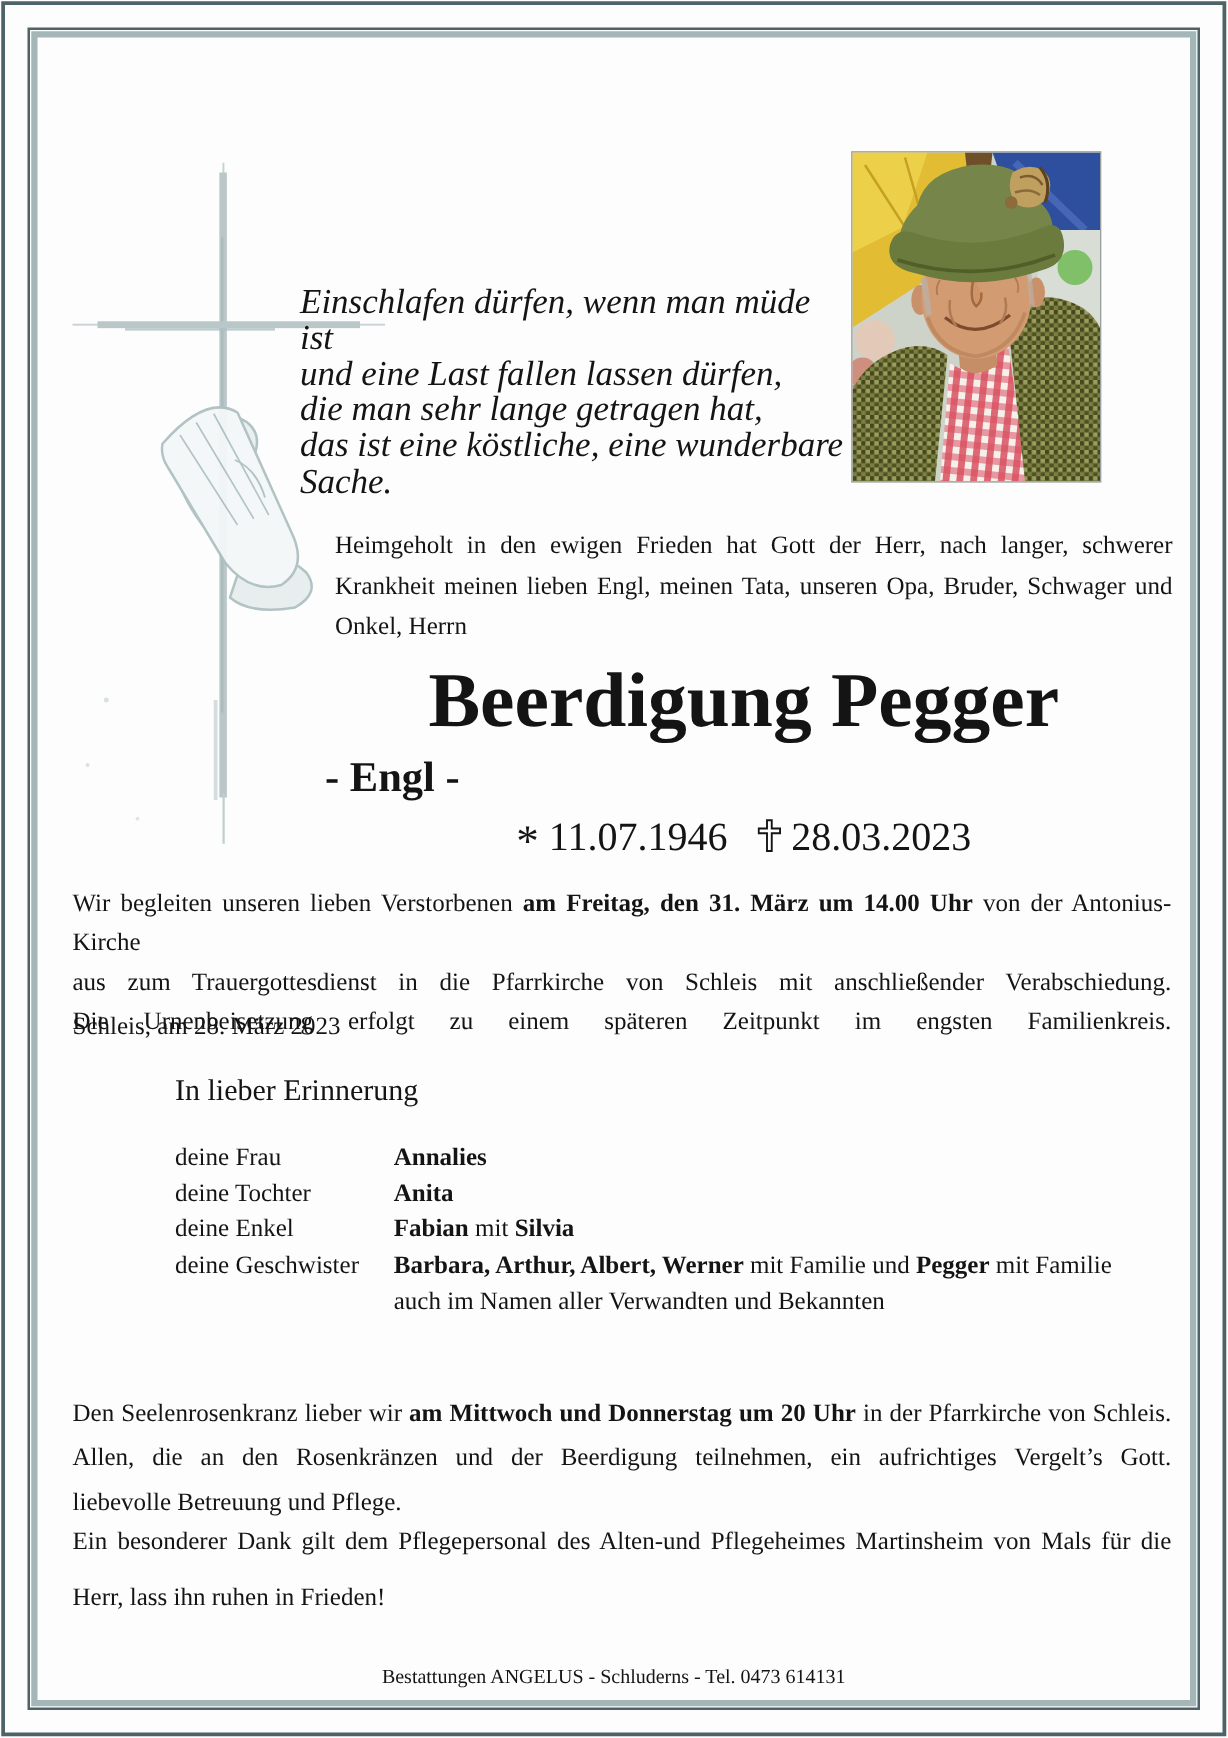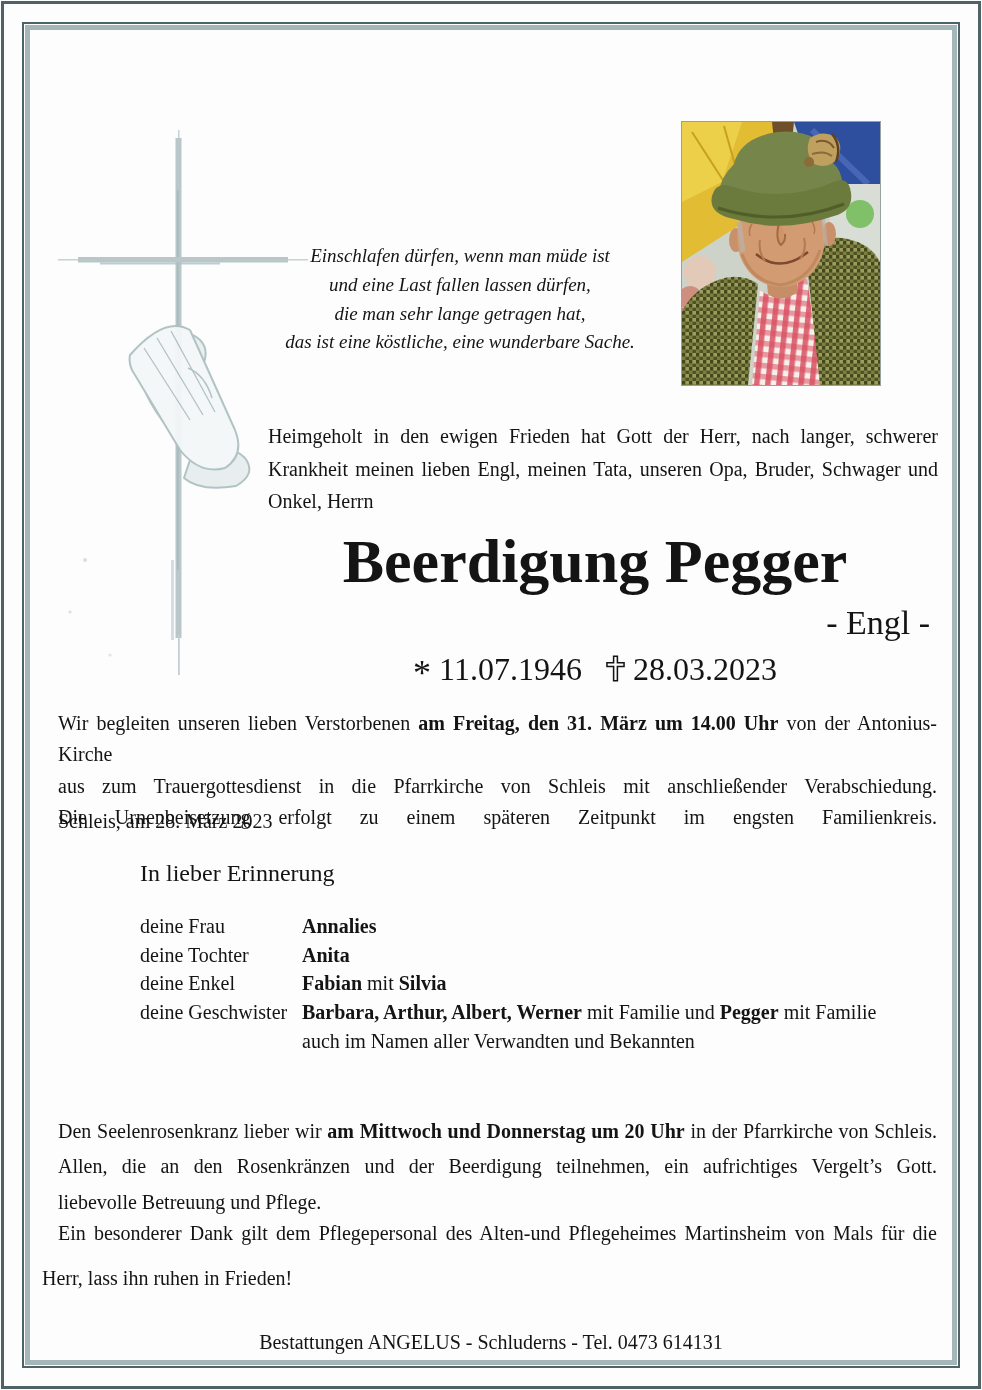--- a/index.html
+++ b/index.html
@@ -4,44 +4,44 @@
 <style>
   html,body{margin:0;padding:0;background:#ffffff;}
   .page{position:relative;width:982px;height:1390px;background:#fdfdfd;overflow:hidden;
         font-family:"Liberation Serif","DejaVu Serif",serif;color:#141414;}
   .frame-outer{position:absolute;inset:1px;border:3px solid #4d6367;pointer-events:none;}
   .frame-d{position:absolute;inset:22px;border:2px solid #4d6367;pointer-events:none;}
   .frame-l{position:absolute;inset:25px;border:5px solid #a4b6b8;pointer-events:none;}
   .watermark{position:absolute;left:40px;top:130px;width:280px;height:590px;}
   .photo{position:absolute;left:681px;top:121px;width:198px;height:263px;border:1px solid #9aa0a0;background:#cdd3c8;}
   .photo svg{display:block;width:198px;height:263px;}
-  .poem{position:absolute;left:240px;top:242px;width:440px;text-align:center;
-        font-style:italic;font-size:19px;line-height:28.8px;}
+  .poem{position:absolute;left:240px;top:228px;width:440px;text-align:left;
+        font-style:italic;font-size:28px;line-height:28.8px;}
   .block{position:absolute;font-size:20px;line-height:31.3px;}
   .block .tline{text-align:justify;text-align-last:justify;}
   .block .tline.last{text-align:justify;text-align-last:left;}
   .intro{left:268px;top:420px;width:670px;line-height:32.5px;}
   .name{position:absolute;left:260px;top:529px;width:670px;text-align:center;
         font-size:62px;line-height:64px;font-weight:bold;}
-  .nick{position:absolute;left:260px;top:604px;width:670px;text-align:right;font-size:34px;line-height:38px;}
+  .nick{position:absolute;left:260px;top:604px;width:670px;text-align:left;font-size:34px;line-height:38px;font-weight:bold;}
   .dates{position:absolute;left:260px;top:649px;width:670px;text-align:center;font-size:32px;line-height:40px;}
   .dates .star{font-size:36px;vertical-align:-5px;margin-right:8px;}
   .dates .cross-sym{width:19px;height:27px;vertical-align:-2px;margin:0 8px 0 24px;}
   .funeral{left:58px;top:708px;width:879px;}
   .dateline{position:absolute;left:58px;top:806px;font-size:20px;line-height:31px;}
   .heading{position:absolute;left:140px;top:858px;font-size:24px;line-height:31px;}
   .family{position:absolute;left:140px;top:912px;width:800px;font-size:20px;}
-  .family .frow{display:flex;line-height:28.7px;}
+  .family .frow{display:flex;line-height:28.7px;gap:13px;}
   .family .flabel{width:162px;flex:none;}
   .family .fvalue{flex:1;}
   .rosary{left:58px;top:1116px;width:879px;}
   .attend{left:58px;top:1151px;width:879px;}
   .care{left:58px;top:1187px;width:879px;line-height:31px;}
-  .closing{position:absolute;left:42px;top:1263px;font-size:20px;line-height:31px;}
-  .footer{position:absolute;left:0;top:1331px;width:982px;text-align:center;font-size:20px;line-height:22px;}
+  .closing{position:absolute;left:58px;top:1263px;font-size:20px;line-height:31px;}
+  .footer{position:absolute;left:0;top:1331px;width:982px;text-align:center;font-size:16px;line-height:22px;}
   b{font-weight:bold;}
 </style>
 </head>
 <body>
 
 <div class="page">
   <div class="frame-outer"></div>
   <div class="frame-d"></div>
   <div class="frame-l"></div>
 

